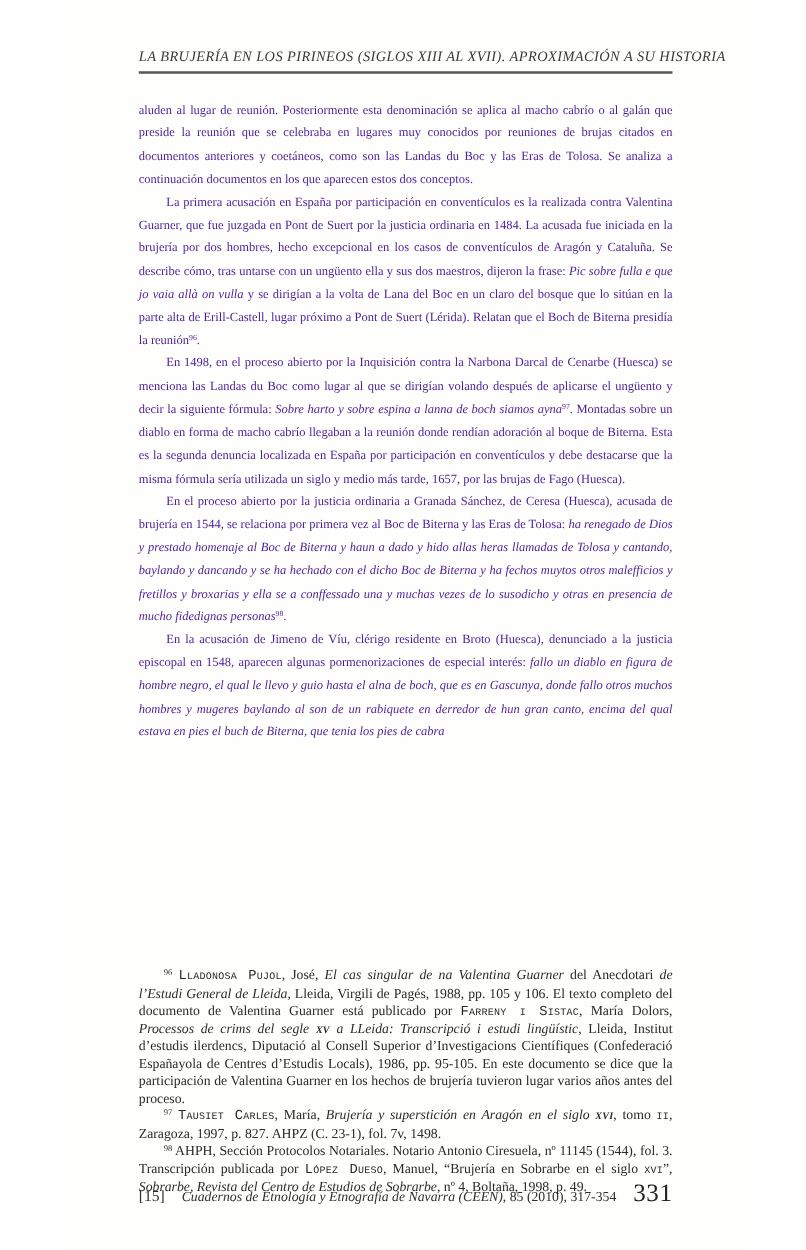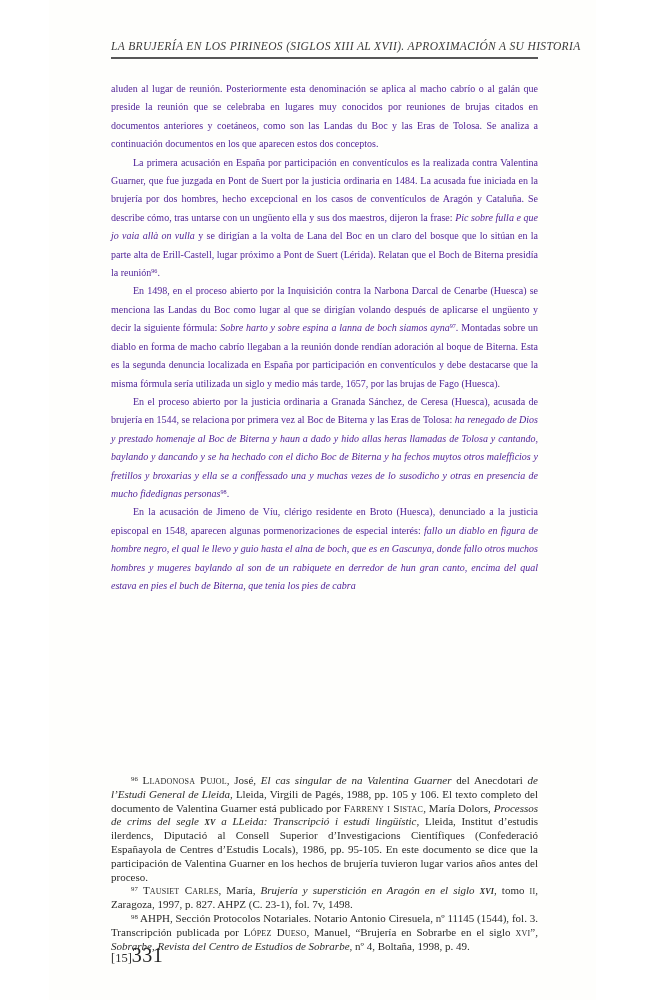--- a/index.html
+++ b/index.html
@@ -41,21 +41,21 @@
     left: 62px; right: 58px; top: 774px;
     text-align: justify;
     font-size: 11px;
     line-height: 13.8px;
     color: #2a2a2a;
     hyphens: auto;
   }
   .footnote { margin: 0; text-indent: 20px; }
   .seg-n { font-style: normal; }
   .seg-i { font-style: italic; }
-  .seg-sc { font-variant: small-caps; letter-spacing: 0.2px; }
+  .seg-sc { font-variant: small-caps; letter-spacing: 0.2px; font-family: Liberation Mono, monospace; }
   .seg-isc { font-style: italic; font-variant: small-caps; letter-spacing: 0.2px; font-weight: bold; }
   .seg-sup { font-size: 0.62em; position: relative; top: -0.5em; line-height: 0; }
   .footer {
     position: absolute;
     left: 62px; right: 58px; top: 944px;
     display: flex;
     align-items: baseline;
   }
   .sig { font-size: 12.5px; color: #2e2e2e; }
   .journal { flex: 1; text-align: center; font-size: 11px; color: #2e2e2e; }
@@ -81,16 +81,17 @@
 
   <div class="footnotes">
 
   <p class="footnote"><span class="seg-sup">96</span><span class="seg-n"> </span><span class="seg-sc">Lladonosa Pujol</span><span class="seg-n">, José, </span><span class="seg-i">El cas singular de na Valentina Guarner</span><span class="seg-n"> del Anecdotari </span><span class="seg-i">de l’Estudi General de Lleida</span><span class="seg-n">, Lleida, Virgili de Pagés, 1988, pp. 105 y 106. El texto completo del documento de Valentina Guarner está publicado por </span><span class="seg-sc">Farreny i Sistac</span><span class="seg-n">, María Dolors, </span><span class="seg-i">Processos de crims del segle </span><span class="seg-isc">xv</span><span class="seg-i"> a LLeida: Transcripció i estudi lingüístic</span><span class="seg-n">, Lleida, Institut d’estudis ilerdencs, Diputació al Consell Superior d’Investigacions Científiques (Confederació Españayola de Centres d’Estudis Locals), 1986, pp. 95-105. En este documento se dice que la participación de Valentina Guarner en los hechos de brujería tuvieron lugar varios años antes del proceso.</span></p>
       <p class="footnote"><span class="seg-sup">97</span><span class="seg-n"> </span><span class="seg-sc">Tausiet Carles</span><span class="seg-n">, María, </span><span class="seg-i">Brujería y superstición en Aragón en el siglo </span><span class="seg-isc">xvi</span><span class="seg-n">, tomo </span><span class="seg-sc">ii</span><span class="seg-n">, Zaragoza, 1997, p. 827. AHPZ (C. 23-1), fol. 7v, 1498.</span></p>
       <p class="footnote"><span class="seg-sup">98</span><span class="seg-n"> AHPH, Sección Protocolos Notariales. Notario Antonio Ciresuela, nº 11145 (1544), fol. 3. Transcripción publicada por </span><span class="seg-sc">López Dueso</span><span class="seg-n">, Manuel, “Brujería en Sobrarbe en el siglo </span><span class="seg-sc">xvi</span><span class="seg-n">”, </span><span class="seg-i">Sobrarbe, Revista del Centro de Estudios de Sobrarbe</span><span class="seg-n">, nº 4, Boltaña, 1998, p. 49.</span></p>
     </div>
 
   <div class="footer">
     <span class="sig">[15]</span>
+    <span class="journal"><span class="seg-i">Cuadernos de Etnología y Etnografía de Navarra (CEEN)</span><span class="seg-n">, 85 (2010), 317-354</span></span>
     <span class="pagenum">331</span>
   </div>
 
 </div>
 
 </body></html>

